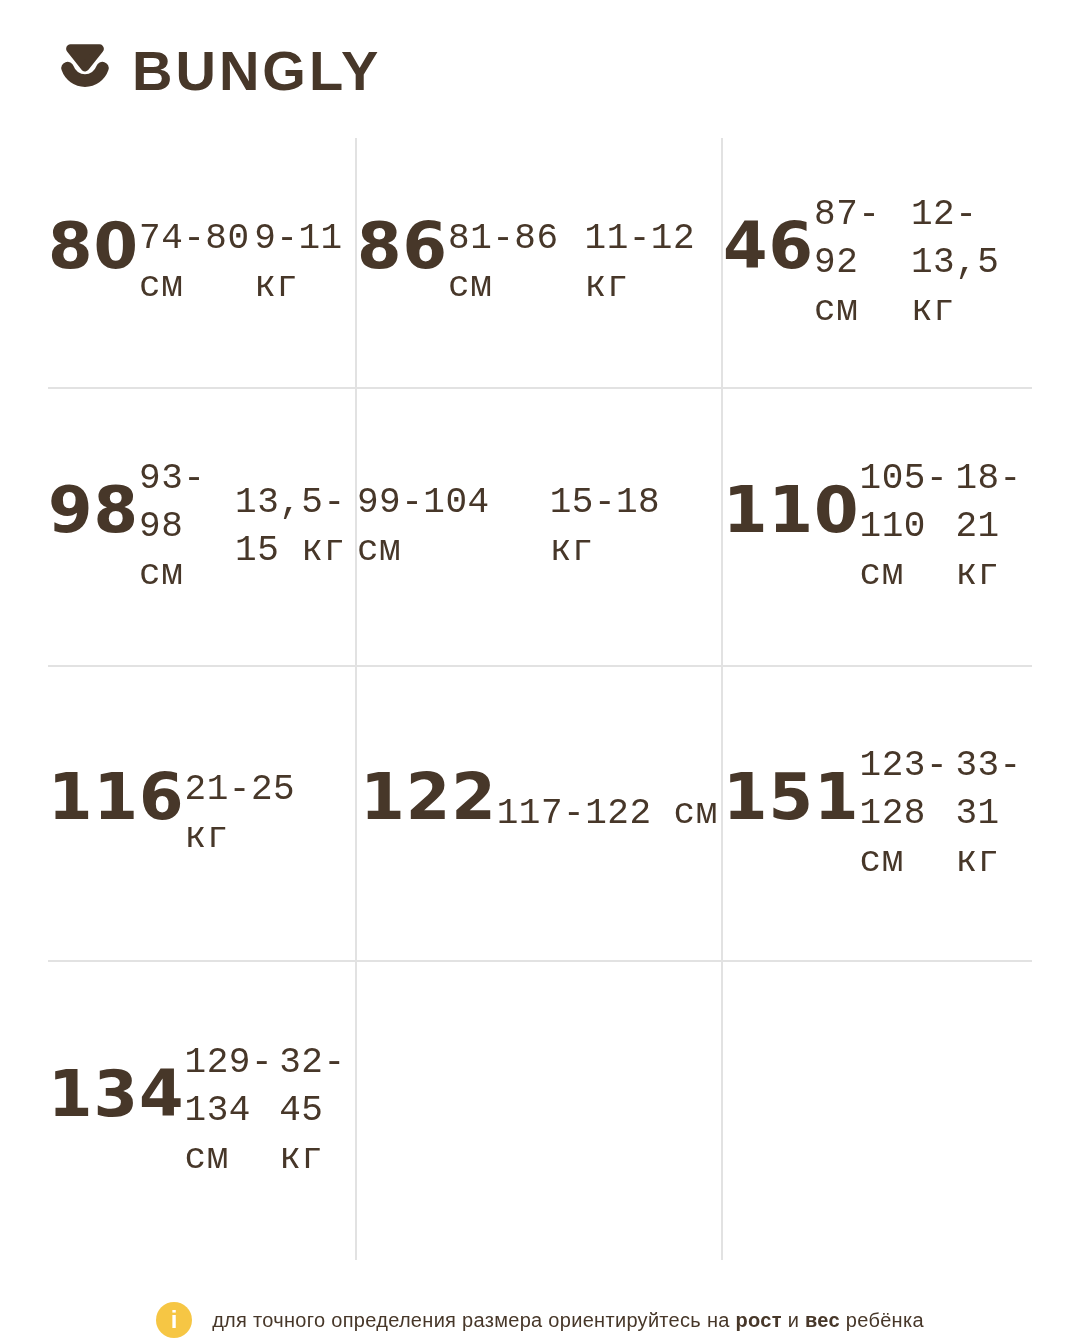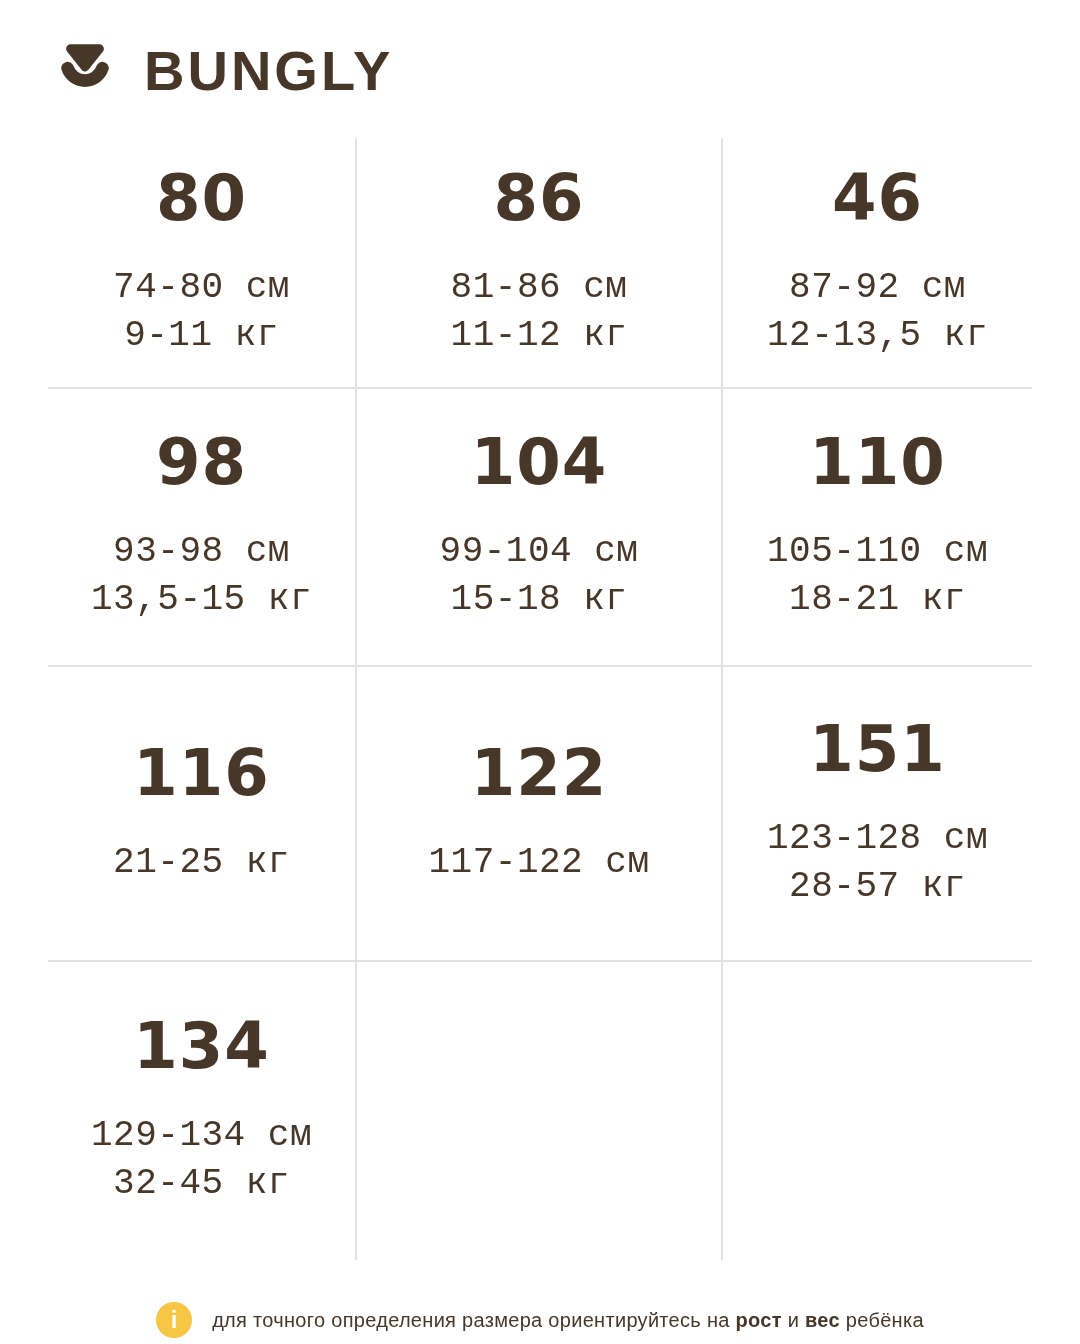--- a/index.html
+++ b/index.html
@@ -20,21 +20,21 @@
     color:var(--text-dark,#473729);
     overflow:hidden;
   }
   
   .brand{
     position:absolute;
     top:40px;
     left:54px;
     display:flex;
     align-items:center;
-    gap:28px;
+    gap:16px;
   }
   .brand-icon svg{display:block;}
   .brand-name{
     font-size:56px;
     font-weight:800;
     letter-spacing:3px;
     line-height:1;
     color:var(--text-dark,#473729);
   }
   
@@ -43,21 +43,21 @@
     top:138px;
     left:48px;
     width:984px;
     height:1122px;
     display:grid;
     grid-template-columns:309px 366px 309px;
     grid-template-rows:251px 278px 295px 298px;
   }
   .cell{
     display:flex;
-    flex-direction:column;
+    flex-direction:row;
     align-items:center;
     justify-content:center;
     border-right:2px solid var(--grid-line,#e2e2e2);
     border-bottom:2px solid var(--grid-line,#e2e2e2);
   }
   .cell:nth-child(3n){border-right:none;}
   .cell:nth-child(n+10){border-bottom:none;}
   .num{
     font-family:"DejaVu Sans","Liberation Sans",sans-serif;
     font-size:64px;
@@ -141,21 +141,20 @@
       <div class="range">12-13,5 кг</div>
     </div>
 
     <div class="cell">
       <div class="num">98</div>
       <div class="range">93-98 см</div>
       <div class="range">13,5-15 кг</div>
     </div>
 
     <div class="cell">
-      <div class="num">104</div>
       <div class="range">99-104 см</div>
       <div class="range">15-18 кг</div>
     </div>
 
     <div class="cell">
       <div class="num">110</div>
       <div class="range">105-110 см</div>
       <div class="range">18-21 кг</div>
     </div>
 
@@ -165,21 +164,21 @@
     </div>
 
     <div class="cell">
       <div class="num">122</div>
       <div class="range">117-122 см</div>
     </div>
 
     <div class="cell">
       <div class="num">151</div>
       <div class="range">123-128 см</div>
-      <div class="range">28-57 кг</div>
+      <div class="range">33-31 кг</div>
     </div>
 
     <div class="cell">
       <div class="num">134</div>
       <div class="range">129-134 см</div>
       <div class="range">32-45 кг</div>
     </div>
 
     <div class="cell"></div>
     <div class="cell"></div>

